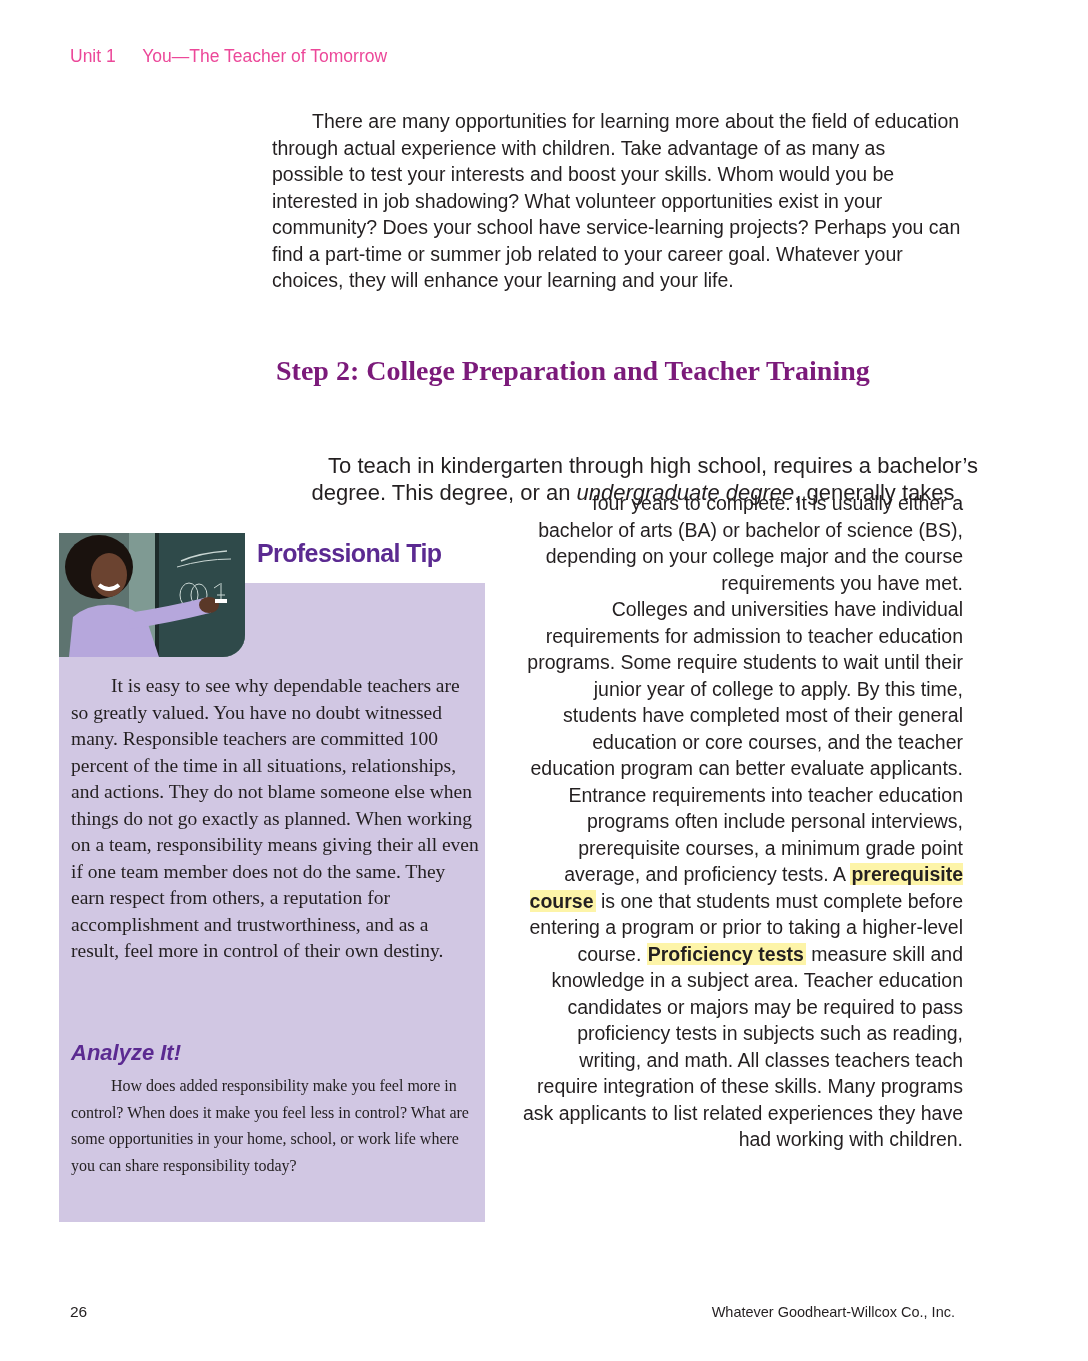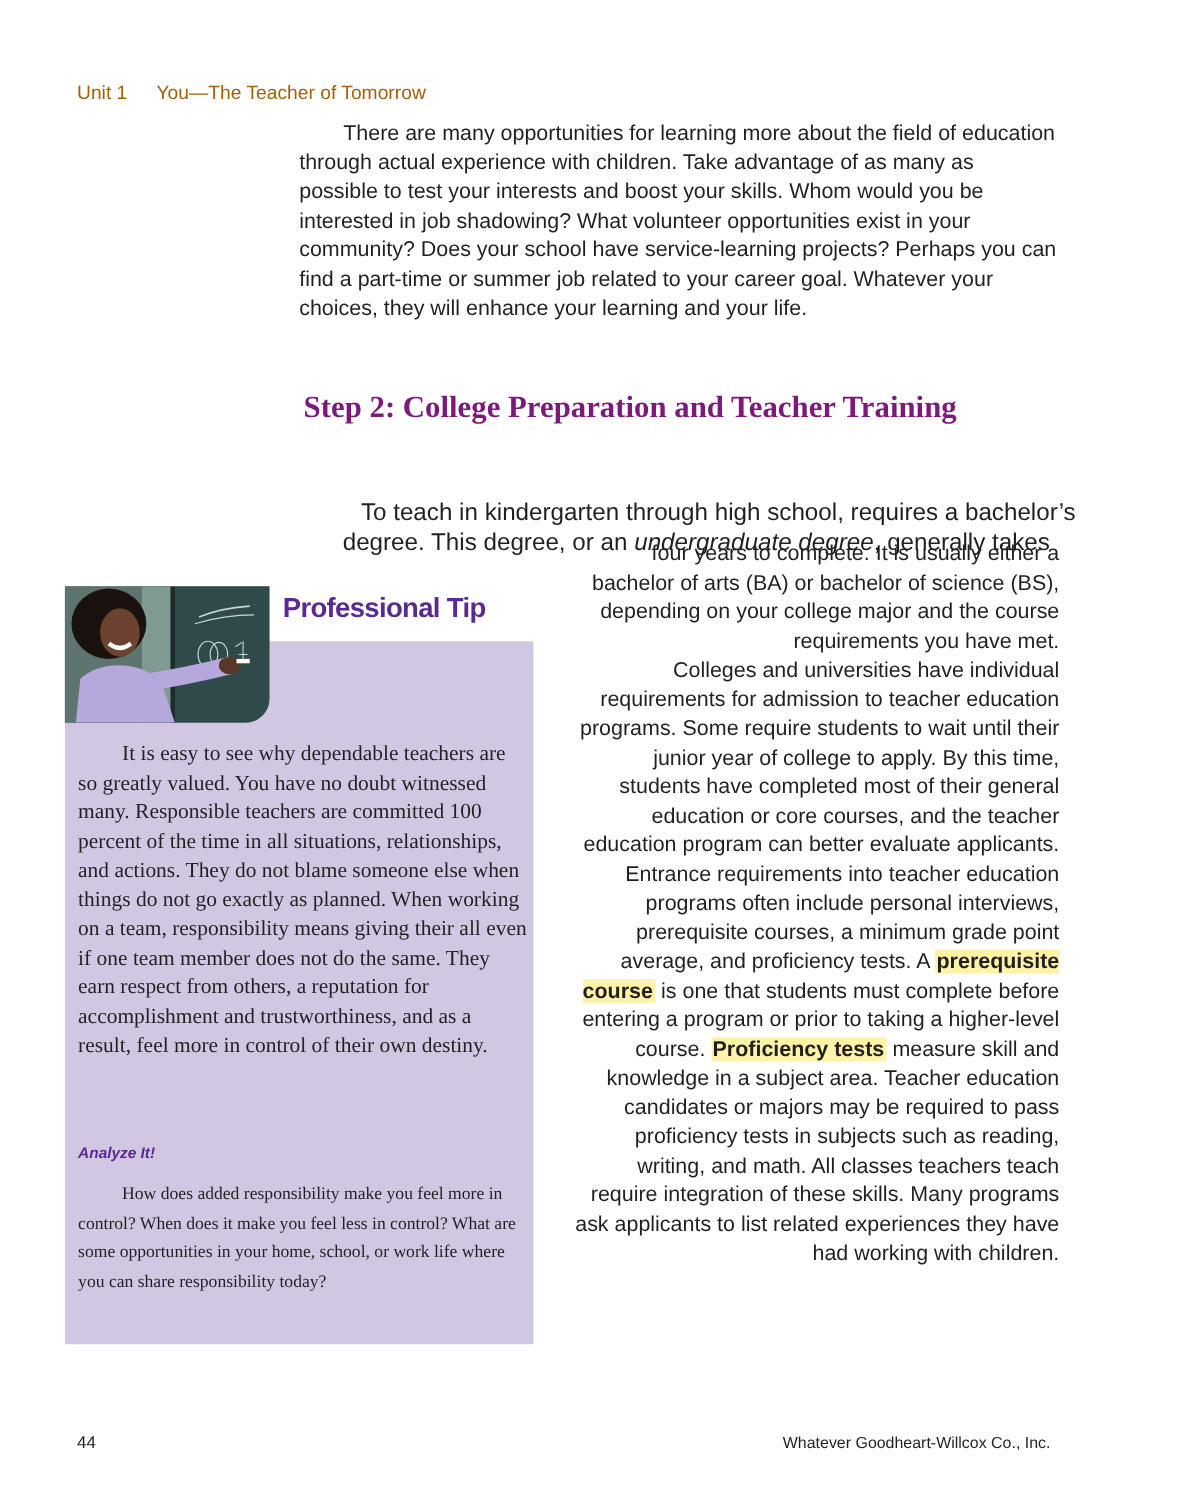--- a/index.html
+++ b/index.html
@@ -1,38 +1,38 @@
 <!DOCTYPE html>
 <html><head>
 <meta charset="utf-8">
 <style>
   html, body { margin: 0; padding: 0; background: #ffffff; }
   body { width: 1088px; height: 1361px; position: relative; overflow: hidden; color: #231f20; }
 
-  .running-head { position: absolute; left: 70px; top: 46px; font-size: 17.5px; font-family: "Liberation Sans", sans-serif; color: #a16207; margin-top: 28px; }
+  .running-head { position: absolute; left: 70px; top: 46px; font-size: 17.5px; font-family: "Liberation Sans", sans-serif; color: #ec4899; }
   .running-head .unit { margin-right: 22px; }
 
   .intro { position: absolute; left: 272px; top: 108px; width: 690px; font-family: "Liberation Sans", sans-serif; font-size: 19.5px; line-height: 26.5px; margin: 0; }
   .indent { text-indent: 40px; }
 
   .heading { position: absolute; left: 272px; top: 343px; width: 690px; margin: 4px; font-family: "Liberation Serif", serif; font-weight: bold; font-size: 28px; line-height: 48px; color: #7b1a7a; }
 
   .p2 { position: absolute; left: 272px; top: 437px; width: 690px; margin: 16px; font-family: "Liberation Sans", sans-serif; font-size: 22px; line-height: 26.5px; text-align: center; }
 
   .rightcol { position: absolute; left: 518px; top: 490px; width: 445px; font-family: "Liberation Sans", sans-serif; font-size: 19.5px; line-height: 26.5px; text-align: right; }
   .rightcol p { margin: 0; }
   .hl { background: #fdf4a8; font-weight: bold; padding: 0 2px 0 1px; }
 
   .tipbox { position: absolute; left: 59px; top: 533px; width: 426px; height: 689px; }
   .tip-bg { position: absolute; left: 0; top: 50px; width: 426px; height: 639px; background: #d1c7e3; }
   .tip-photo { position: absolute; left: 0; top: 0; width: 186px; height: 124px; border-bottom-right-radius: 22px; overflow: hidden; background: #3f5553; }
   .tip-title { position: absolute; left: 198px; top: 6px; font-family: "Liberation Sans", sans-serif; font-weight: bold; font-size: 25px; letter-spacing: -0.6px; color: #5b2a91; }
   .tip-subtitle { position: absolute; left: 198px; top: 62px; width: 220px; font-family: "Liberation Sans", sans-serif; font-weight: bold; font-size: 20.5px; line-height: 27px; color: #5b2a91; margin: 0; }
   .tip-body { position: absolute; left: 12px; top: 140px; width: 408px; font-family: "Liberation Serif", serif; font-size: 19.5px; line-height: 26.5px; margin: 0; color: #231f20; }
-  .analyze { position: absolute; left: 12px; top: 507px; font-family: "Liberation Sans", sans-serif; font-weight: bold; font-style: italic; font-size: 14px; color: #5b2a91; }
+  .analyze { position: absolute; left: 12px; top: 507px; font-family: "Liberation Sans", sans-serif; font-weight: bold; font-style: italic; font-size: 22px; color: #5b2a91; }
   .analyze-body { position: absolute; left: 12px; top: 540px; width: 412px; font-family: "Liberation Serif", serif; font-size: 16px; line-height: 26.5px; margin: 0; color: #231f20; }
 
   .footer-page { position: absolute; left: 70px; top: 1303px; font-family: "Liberation Sans", sans-serif; font-size: 15.5px; }
   .footer-copy { position: absolute; right: 133px; top: 1304px; font-family: "Liberation Sans", sans-serif; font-size: 14.5px; }
 </style>
 </head>
 <body>
 
 <div class="running-head">
   <span class="unit">Unit 1</span>
@@ -72,14 +72,14 @@
       <ellipse cx="150" cy="72" rx="10" ry="8" fill="#5a3828"></ellipse>
       <rect x="156" y="66" width="12" height="4" fill="#ffffff"></rect>
     </svg>
   </div>
   <div class="tip-title">Professional Tip</div>
   <p class="tip-body indent">It is easy to see why dependable teachers are so greatly valued. You have no doubt witnessed many. Responsible teachers are committed 100 percent of the time in all situations, relationships, and actions. They do not blame someone else when things do not go exactly as planned. When working on a team, responsibility means giving their all even if one team member does not do the same. They earn respect from others, a reputation for accomplishment and trustworthiness, and as a result, feel more in control of their own destiny.</p>
   <div class="analyze">Analyze It!</div>
   <p class="analyze-body indent">How does added responsibility make you feel more in control? When does it make you feel less in control? What are some opportunities in your home, school, or work life where you can share responsibility today?</p>
 </div>
 
-<div class="footer-page">44</div>
+<div class="footer-page">26</div>
 <div class="footer-copy">Whatever Goodheart-Willcox Co., Inc.</div>
 
 </body></html>

